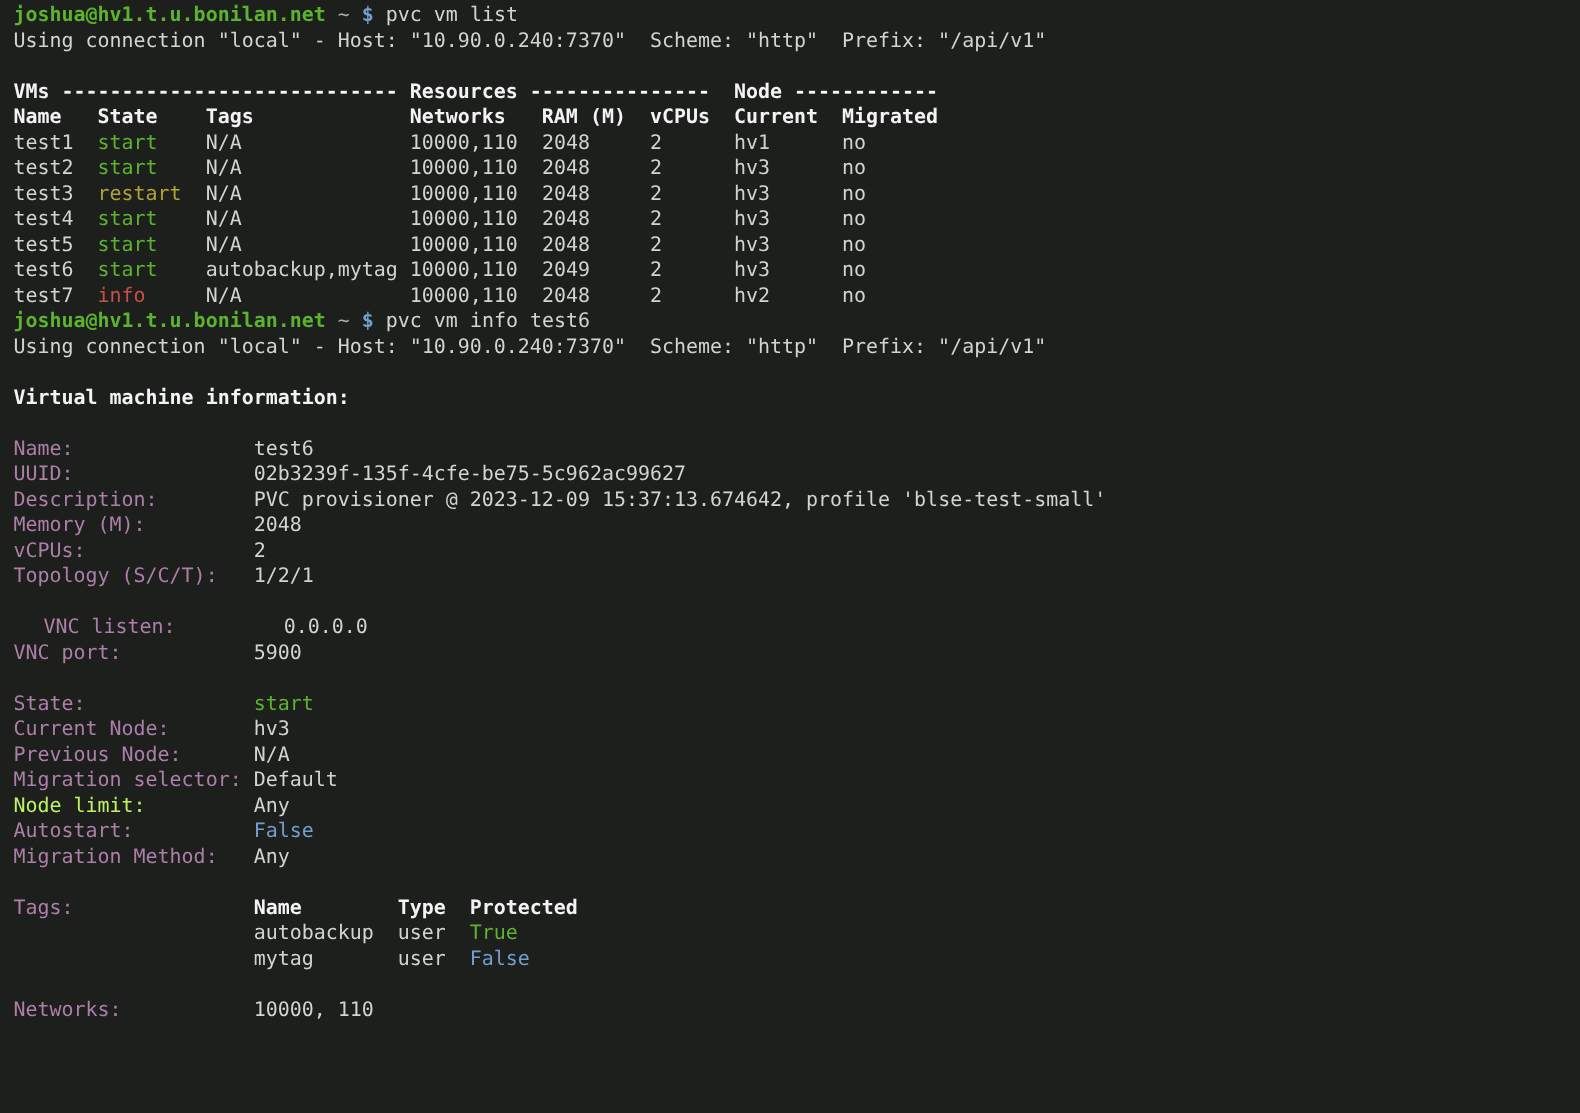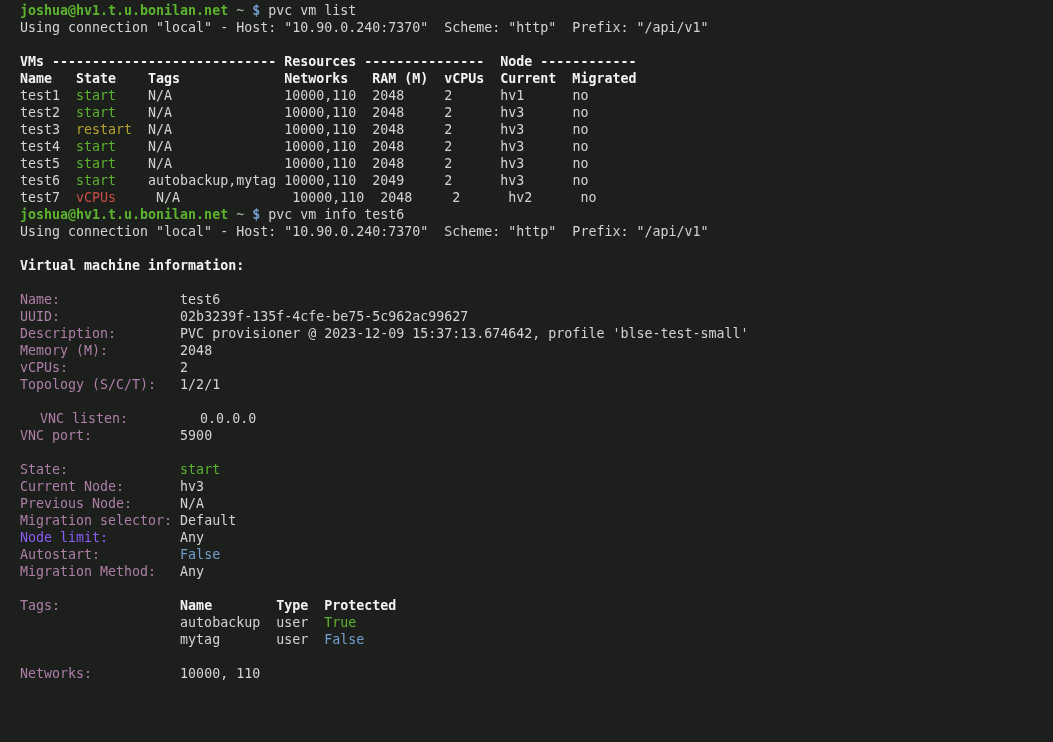--- a/index.html
+++ b/index.html
@@ -1,20 +1,20 @@
 <!DOCTYPE html>
 <html><head>
 <meta charset="utf-8">
 <style>
   html, body { margin: 0; padding: 0; }
   .screen {
     width: 1053px;
     height: 742px;
     box-sizing: border-box;
-    padding: 2px 0 0 20px;
+    padding: 2px 0 0 9px;
     overflow: hidden;
     font-family: "DejaVu Sans Mono", "Liberation Mono", monospace;
     font-size: 13.3px;
     line-height: 17px;
   }
   .line { height: 17px; white-space: pre; }
   .b { font-weight: bold; }
   .cursor {
     display: inline-block;
     width: 8px;
@@ -32,41 +32,41 @@
     <div class="line"><span>Using connection "local" - Host: "10.90.0.240:7370"  Scheme: "http"  Prefix: "/api/v1"</span></div>
     <div class="line"><span></span></div>
     <div class="line"><span class="b" style="color: rgb(243, 243, 243);">VMs ---------------------------- Resources ---------------  Node ------------</span></div>
     <div class="line"><span class="b" style="color: rgb(243, 243, 243);">Name   State    Tags             Networks   RAM (M)  vCPUs  Current  Migrated</span></div>
     <div class="line"><span>test1  </span><span style="color: rgb(92, 179, 46);">start</span><span>    N/A              10000,110  2048     2      hv1      no</span></div>
     <div class="line"><span>test2  </span><span style="color: rgb(92, 179, 46);">start</span><span>    N/A              10000,110  2048     2      hv3      no</span></div>
     <div class="line"><span>test3  </span><span style="color: rgb(180, 162, 49);">restart</span><span>  N/A              10000,110  2048     2      hv3      no</span></div>
     <div class="line"><span>test4  </span><span style="color: rgb(92, 179, 46);">start</span><span>    N/A              10000,110  2048     2      hv3      no</span></div>
     <div class="line"><span>test5  </span><span style="color: rgb(92, 179, 46);">start</span><span>    N/A              10000,110  2048     2      hv3      no</span></div>
     <div class="line"><span>test6  </span><span style="color: rgb(92, 179, 46);">start</span><span>    autobackup,mytag 10000,110  2049     2      hv3      no</span></div>
-    <div class="line"><span>test7  </span><span style="color: rgb(200, 79, 70);">vCPUs</span><span>     N/A              10000,110  2048     2      hv2      no</span></div>
+    <div class="line"><span>test7  </span><span style="color: rgb(200, 79, 70);">info</span><span>     N/A              10000,110  2048     2      hv2      no</span></div>
     <div class="line"><span class="b" style="color: rgb(92, 179, 46);">joshua@hv1.t.u.bonilan.net</span><span> </span><span style="color: rgb(166, 176, 166);">~</span><span> </span><span class="b" style="color: rgb(114, 159, 207);">$</span><span> </span><span>pvc vm info test6</span></div>
     <div class="line"><span>Using connection "local" - Host: "10.90.0.240:7370"  Scheme: "http"  Prefix: "/api/v1"</span></div>
     <div class="line"><span></span></div>
     <div class="line"><span class="b" style="color: rgb(243, 243, 243);">Virtual machine information:</span></div>
     <div class="line"><span></span></div>
     <div class="line"><span style="color: rgb(173, 127, 168);">Name:               </span><span>test6</span></div>
     <div class="line"><span style="color: rgb(173, 127, 168);">UUID:               </span><span>02b3239f-135f-4cfe-be75-5c962ac99627</span></div>
     <div class="line"><span style="color: rgb(173, 127, 168);">Description:        </span><span>PVC provisioner @ 2023-12-09 15:37:13.674642, profile 'blse-test-small'</span></div>
     <div class="line"><span style="color: rgb(173, 127, 168);">Memory (M):         </span><span>2048</span></div>
     <div class="line"><span style="color: rgb(173, 127, 168);">vCPUs:              </span><span>2</span></div>
     <div class="line"><span style="color: rgb(173, 127, 168);">Topology (S/C/T):   </span><span>1/2/1</span></div>
     <div class="line"><span></span></div>
     <div class="line"><span style="color: rgb(173, 127, 168); margin-left: 20px;">VNC listen:         </span><span>0.0.0.0</span></div>
     <div class="line"><span style="color: rgb(173, 127, 168);">VNC port:           </span><span>5900</span></div>
     <div class="line"><span></span></div>
     <div class="line"><span style="color: rgb(173, 127, 168);">State:              </span><span style="color: rgb(92, 179, 46);">start</span></div>
     <div class="line"><span style="color: rgb(173, 127, 168); text-align: center;">Current Node:       </span><span>hv3</span></div>
     <div class="line"><span style="color: rgb(173, 127, 168);">Previous Node:      </span><span>N/A</span></div>
     <div class="line"><span style="color: rgb(173, 127, 168);">Migration selector: </span><span>Default</span></div>
-    <div class="line"><span style="color: #8b5cf6;">Node limit:         </span><span>Any</span></div>
+    <div class="line"><span style="color: #bef264;">Node limit:         </span><span>Any</span></div>
     <div class="line"><span style="color: rgb(173, 127, 168); margin-top: 24px;">Autostart:          </span><span style="color: rgb(114, 159, 207);">False</span></div>
     <div class="line"><span style="color: rgb(173, 127, 168);">Migration Method:   </span><span>Any</span></div>
     <div class="line"><span></span></div>
     <div class="line"><span style="color: rgb(173, 127, 168);">Tags:               </span><span class="b" style="color: rgb(243, 243, 243);">Name        Type  Protected</span></div>
     <div class="line"><span>                    autobackup  user  </span><span style="color: rgb(92, 179, 46);">True</span></div>
     <div class="line"><span>                    mytag       user  </span><span style="color: rgb(114, 159, 207);">False</span></div>
     <div class="line"><span></span></div>
     <div class="line"><span style="color: rgb(173, 127, 168);">Networks:           </span><span>10000, 110</span></div>
     <div class="line"><span></span></div>
   </div>

